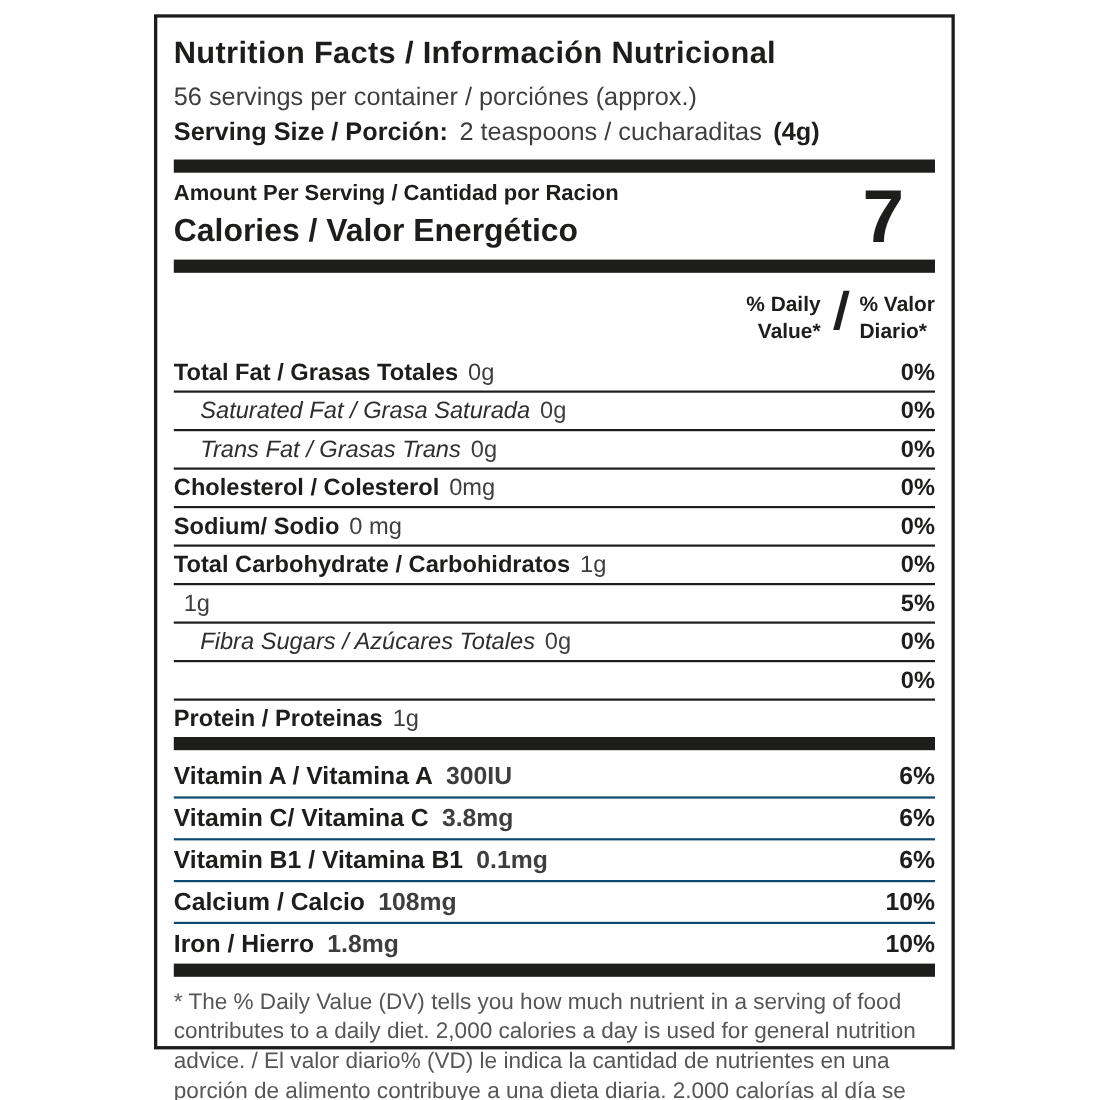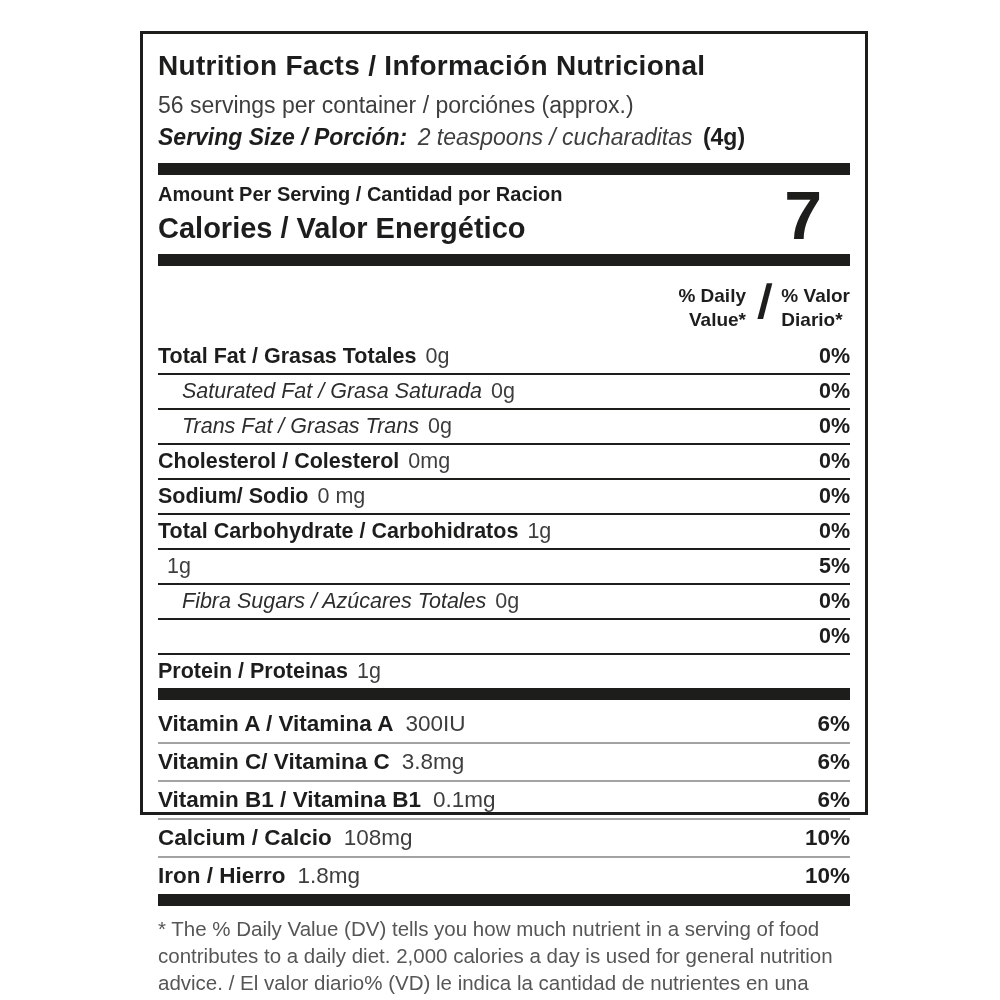--- a/index.html
+++ b/index.html
@@ -7,44 +7,43 @@
   html, body {
     margin: 0; padding: 0;
     width: 1000px; height: 1000px;
     background: #ffffff;
     font-family: "Liberation Sans", sans-serif;
     color: #222222;
   }
   .label-box {
     position: absolute;
     left: 140px; top: 13px;
-    width: 728px; height: 784px;
+    width: 728px; height: 941px;
     border: 3px solid #1d1d1b;
     background: #ffffff;
     padding: 10px 15px 0 15px;
-    margin-top: 18px;
   }
   
   .title {
     font-size: 28px; font-weight: 700;
     letter-spacing: 0.3px;
     margin: 6px 0 10px 0;
     color: #1d1d1b;
   }
   .servings-line {
     font-size: 23px; font-weight: 400;
     color: #3e3e3e;
     margin-bottom: 5px;
   }
   .serving-size-line {
     font-size: 23px; color: #3e3e3e;
     margin-bottom: 12px;
   }
   .serving-size-line .b { font-weight: 700; color: #1d1d1b; }
-  .serving-size-line .sep { padding-right: 4px; font-style: italic; }
+  .serving-size-line .sep { padding-right: 4px; }
   
   .bar-thick {
     height: 12px; background: #1d1d1b;
     margin: 0;
   }
   
   .calories-section {
     display: flex; justify-content: space-between; 
     padding: 8px 0 6px 0;
   }
@@ -89,28 +88,28 @@
     margin-left: 9px; font-weight: 400; color: #3e3e3e;
   }
   .row .dv {
     margin-left: auto; font-weight: 700; color: #1d1d1b;
   }
   .ind1 { padding-left: 24px; }
   .ind2 { padding-left: 38px; }
   
   .vit-row {
     display: flex; align-items: baseline;
-    border-bottom: 2px solid #a3a3a3;
+    border-bottom: 2px solid #0c4a6e;
     padding: 5px 0;
     font-size: 22.5px;
     min-height: 35px;
   }
   .vit-row.last { border-bottom: none; }
   .vit-row .lbl { font-weight: 700; color: #1d1d1b; }
-  .vit-row .val { margin-left: 12px; font-weight: 400; color: #3e3e3e; }
+  .vit-row .val { margin-left: 12px; font-weight: 700; color: #3e3e3e; }
   .vit-row .dv { margin-left: auto; font-weight: 700; color: #1d1d1b; }
   
   .footnote {
     margin-top: 9px;
     font-size: 20.5px;
     line-height: 1.32;
     color: #565656;
     font-weight: 400;
     padding-right: 12px;
   }

